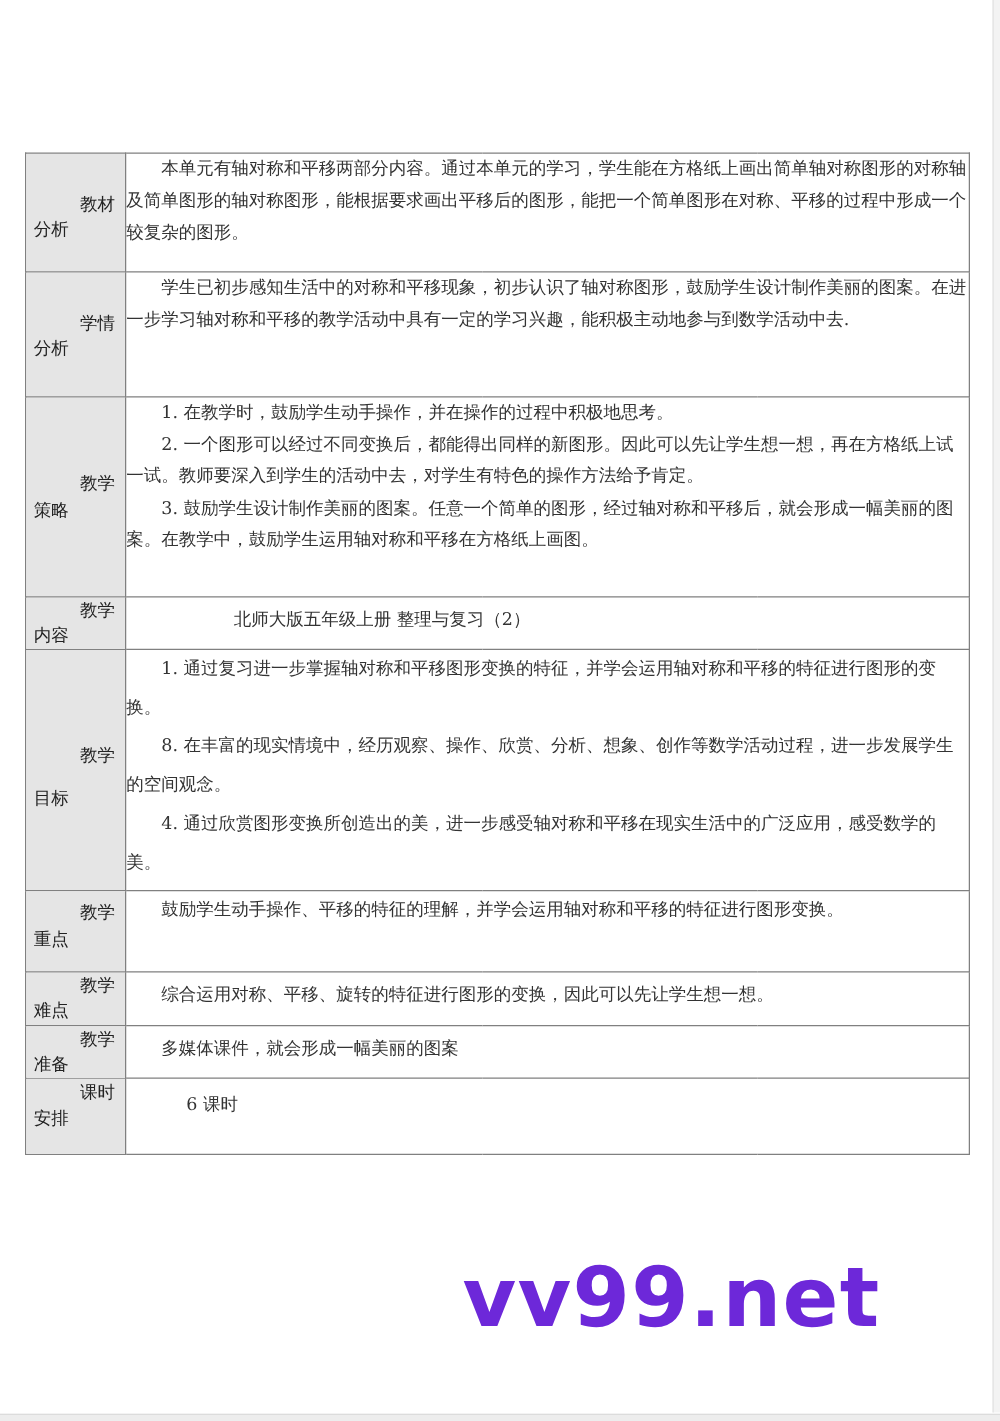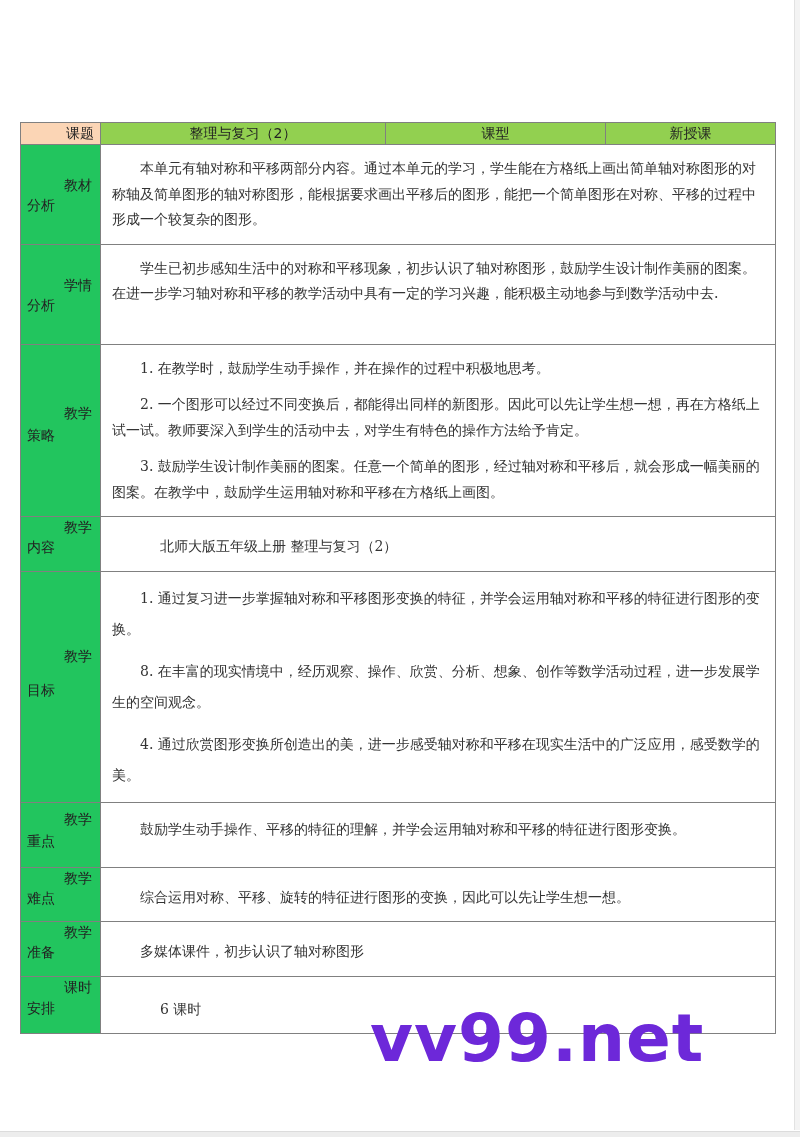--- a/index.html
+++ b/index.html
@@ -17,55 +17,49 @@
     .title-cell { height: 85px; position: relative; }
     .title-main {
       position: absolute; left: 50px; top: 8px; font-family: "DejaVu Sans", sans-serif;
       font-weight: bold; font-size: 19px; color: #84c563; letter-spacing: 0px;
     }
     .title-sub {
       position: absolute; left: 268px; top: 52px; font-family: "DejaVu Sans", sans-serif;
       font-weight: bold; font-size: 19px; color: #84c563;
     }
     .label-cell {
-      background: #22c55e; font-family: Liberation Sans, sans-serif; font-size: 14px; color: #222;
+      background: #e5e5e5; font-family: Liberation Sans, sans-serif; font-size: 14px; color: #222;
       position: relative;
     }
     .label-cell .l1 { position: absolute; right: 8px; }
     .label-cell .l2 { position: absolute; left: 6px; }
     .hdr-row td { height: 21px; background: #92d050; font-family: "DejaVu Sans", sans-serif; font-size: 14px; color: #222; text-align: center; vertical-align: middle; }
     .hdr-row td.label-cell { background: #fbd5b5; text-align: right; padding-right: 6px; }
     .content-cell { font-size: 14px; line-height: 25.5px; padding: 4px 14px 4px 10px; color: #333; }
-    .content-cell p { margin: 11px; }
+    .content-cell p { margin: 0; }
     .indent { text-indent: 28px; }
     .watermark {
       position: absolute; left: 370px; top: 1000px; font-family: "DejaVu Sans", sans-serif;
       font-weight: bold; font-size: 66px; color: #6d28d9; letter-spacing: 1px; pointer-events: none;
     }
   </style>
 </head>
 <body>
 
 <div class="page-edge-right"></div>
 <div class="page-edge-bottom"></div>
 
 <table class="doc-table">
   <colgroup>
     <col style="width:80px">
       <col style="width:285px">
       <col style="width:220px">
       <col style="width:170px">
   </colgroup>
   <tbody>
-  <tr class="hdr-row">
-    <td class="label-cell">课题</td>
-    <td>整理与复习（2）</td>
-    <td>课型</td>
-    <td>新授课</td>
-  </tr>
 
   <tr style="height:95px">
     <td class="label-cell">
       <span class="l1" style="top:32px">教材</span>
       <span class="l2" style="top:52px">分析</span>
     </td>
     <td colspan="3" class="content-cell">
       <p class="indent">本单元有轴对称和平移两部分内容。通过本单元的学习，学生能在方格纸上画出简单轴对称图形的对称轴及简单图形的轴对称图形，能根据要求画出平移后的图形，能把一个简单图形在对称、平移的过程中形成一个较复杂的图形。</p>
     </td>
   </tr>
@@ -90,21 +84,21 @@
       <p class="indent">2. 一个图形可以经过不同变换后，都能得出同样的新图形。因此可以先让学生想一想，再在方格纸上试一试。教师要深入到学生的活动中去，对学生有特色的操作方法给予肯定。</p>
       <p class="indent">3. 鼓励学生设计制作美丽的图案。任意一个简单的图形，经过轴对称和平移后，就会形成一幅美丽的图案。在教学中，鼓励学生运用轴对称和平移在方格纸上画图。</p>
     </td>
   </tr>
 
   <tr style="height:42px">
     <td class="label-cell">
       <span class="l1" style="top:2px">教学</span>
       <span class="l2" style="top:22px">内容</span>
     </td>
-    <td colspan="3" class="content-cell" style="padding-left:48px;padding-top:6px">
+    <td colspan="3" class="content-cell" style="padding-left:86px;padding-top:6px">
       <p>北师大版五年级上册  整理与复习（2）</p>
     </td>
   </tr>
 
   <tr style="height:193px">
     <td class="label-cell">
       <span class="l1" style="top:76px">教学</span>
       <span class="l2" style="top:110px">目标</span>
     </td>
     <td colspan="3" class="content-cell" style="line-height:31px">
@@ -133,25 +127,25 @@
       <p class="indent">综合运用对称、平移、旋转的特征进行图形的变换，因此可以先让学生想一想。</p>
     </td>
   </tr>
 
   <tr style="height:42px">
     <td class="label-cell">
       <span class="l1" style="top:2px">教学</span>
       <span class="l2" style="top:22px">准备</span>
     </td>
     <td colspan="3" class="content-cell" style="padding-top:6px">
-      <p class="indent">多媒体课件，初步认识了轴对称图形</p>
+      <p class="indent">多媒体课件，就会形成一幅美丽的图案</p>
     </td>
   </tr>
 
-  <tr style="height:41px">
+  <tr style="height:61px">
     <td class="label-cell">
       <span class="l1" style="top:2px">课时</span>
       <span class="l2" style="top:23px">安排</span>
     </td>
     <td colspan="3" class="content-cell" style="padding-left:48px;padding-top:9px">
       <p>6 课时</p>
     </td>
   </tr>
 </tbody>
   </table>

